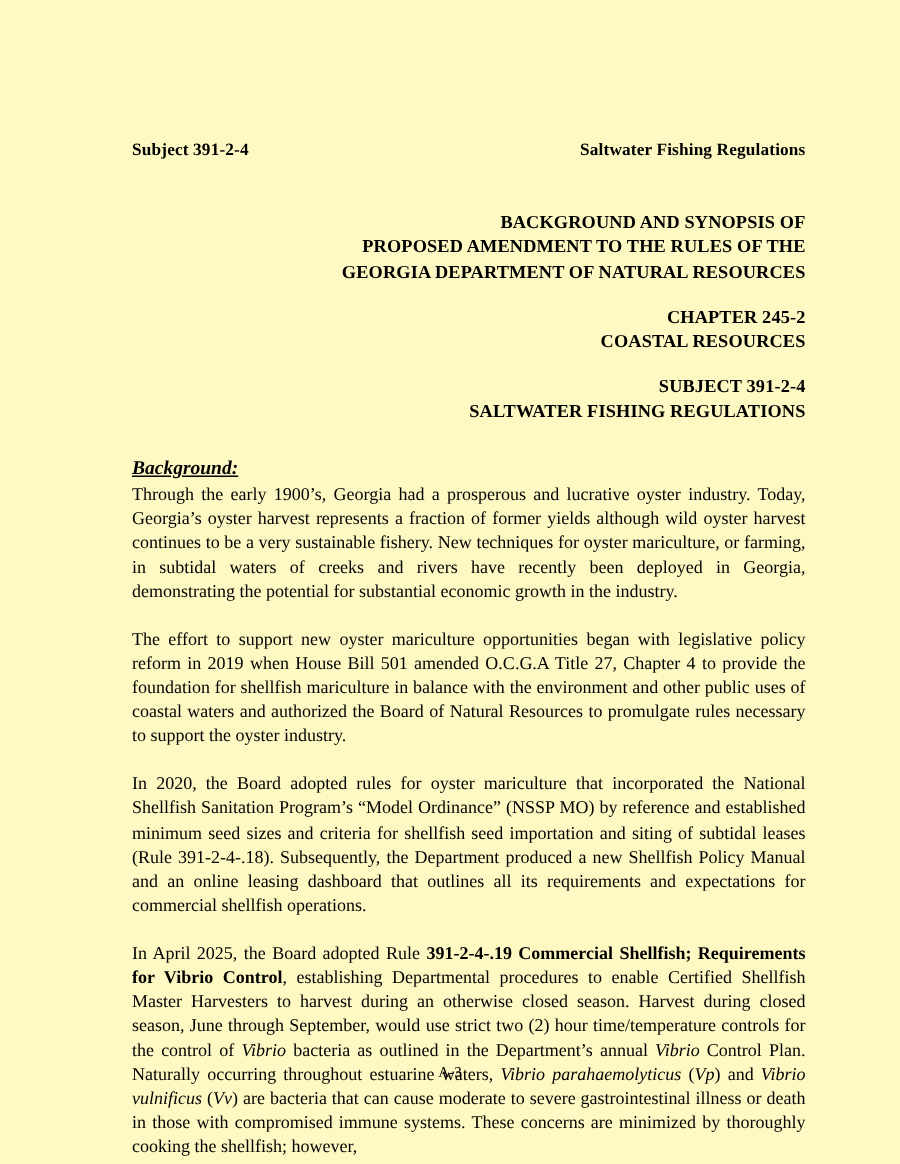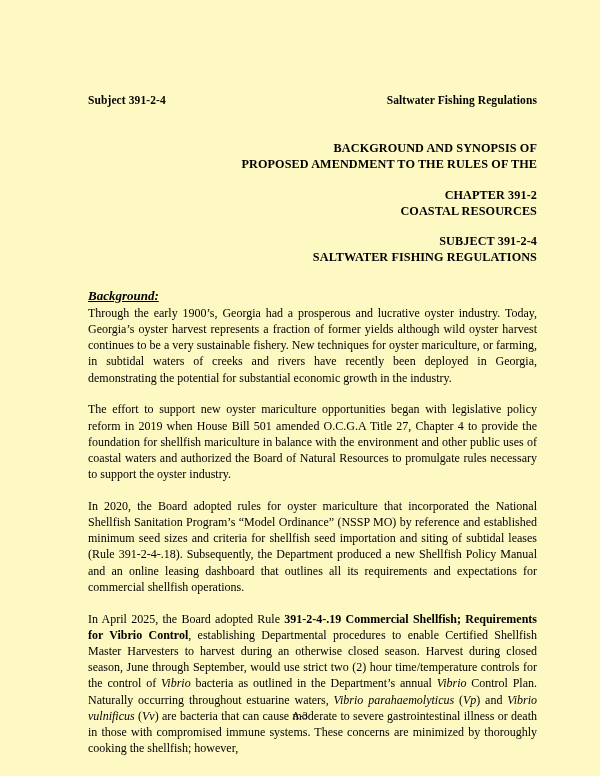--- a/index.html
+++ b/index.html
@@ -91,23 +91,24 @@
 
     <div class="running-head">
       <span>Subject 391-2-4</span>
       <span>Saltwater Fishing Regulations</span>
     </div>
 
     <div class="title-block">
       <div class="grp">
         <div>BACKGROUND AND SYNOPSIS OF</div>
         <div>PROPOSED AMENDMENT TO THE RULES OF THE</div>
+        <div>GEORGIA DEPARTMENT OF NATURAL RESOURCES</div>
       </div>
       <div class="grp">
-        <div>CHAPTER 391-2</div>
+        <div>CHAPTER 245-2</div>
         <div>COASTAL RESOURCES</div>
       </div>
       <div class="grp">
         <div>SUBJECT 391-2-4</div>
         <div>SALTWATER FISHING REGULATIONS</div>
       </div>
     </div>
 
     <div class="section-head">Background:</div>
 

